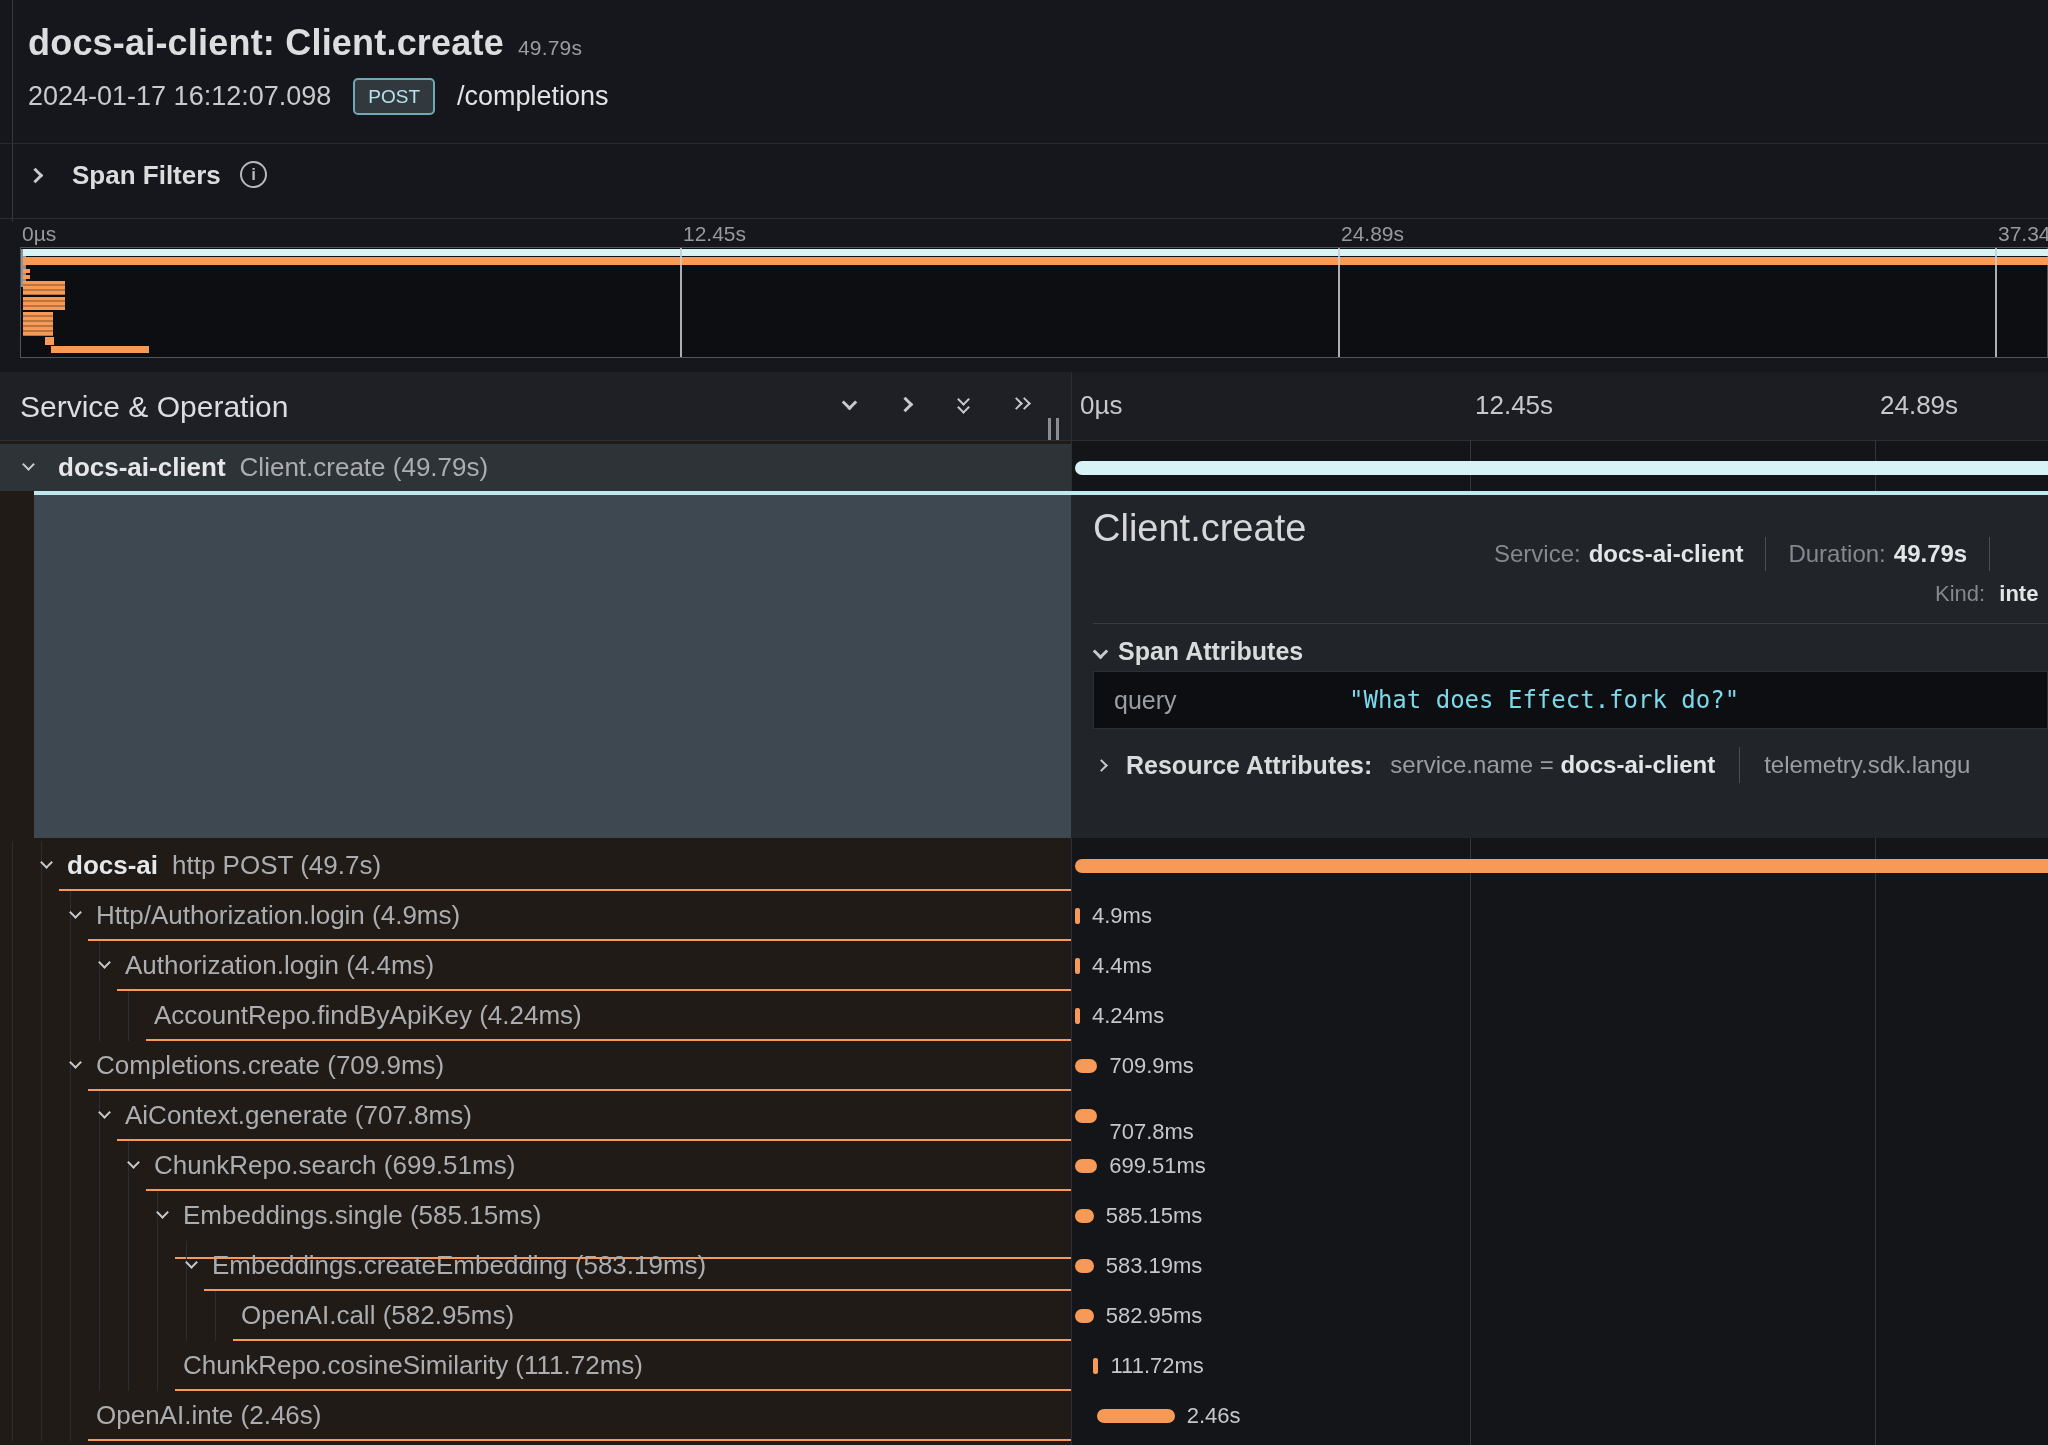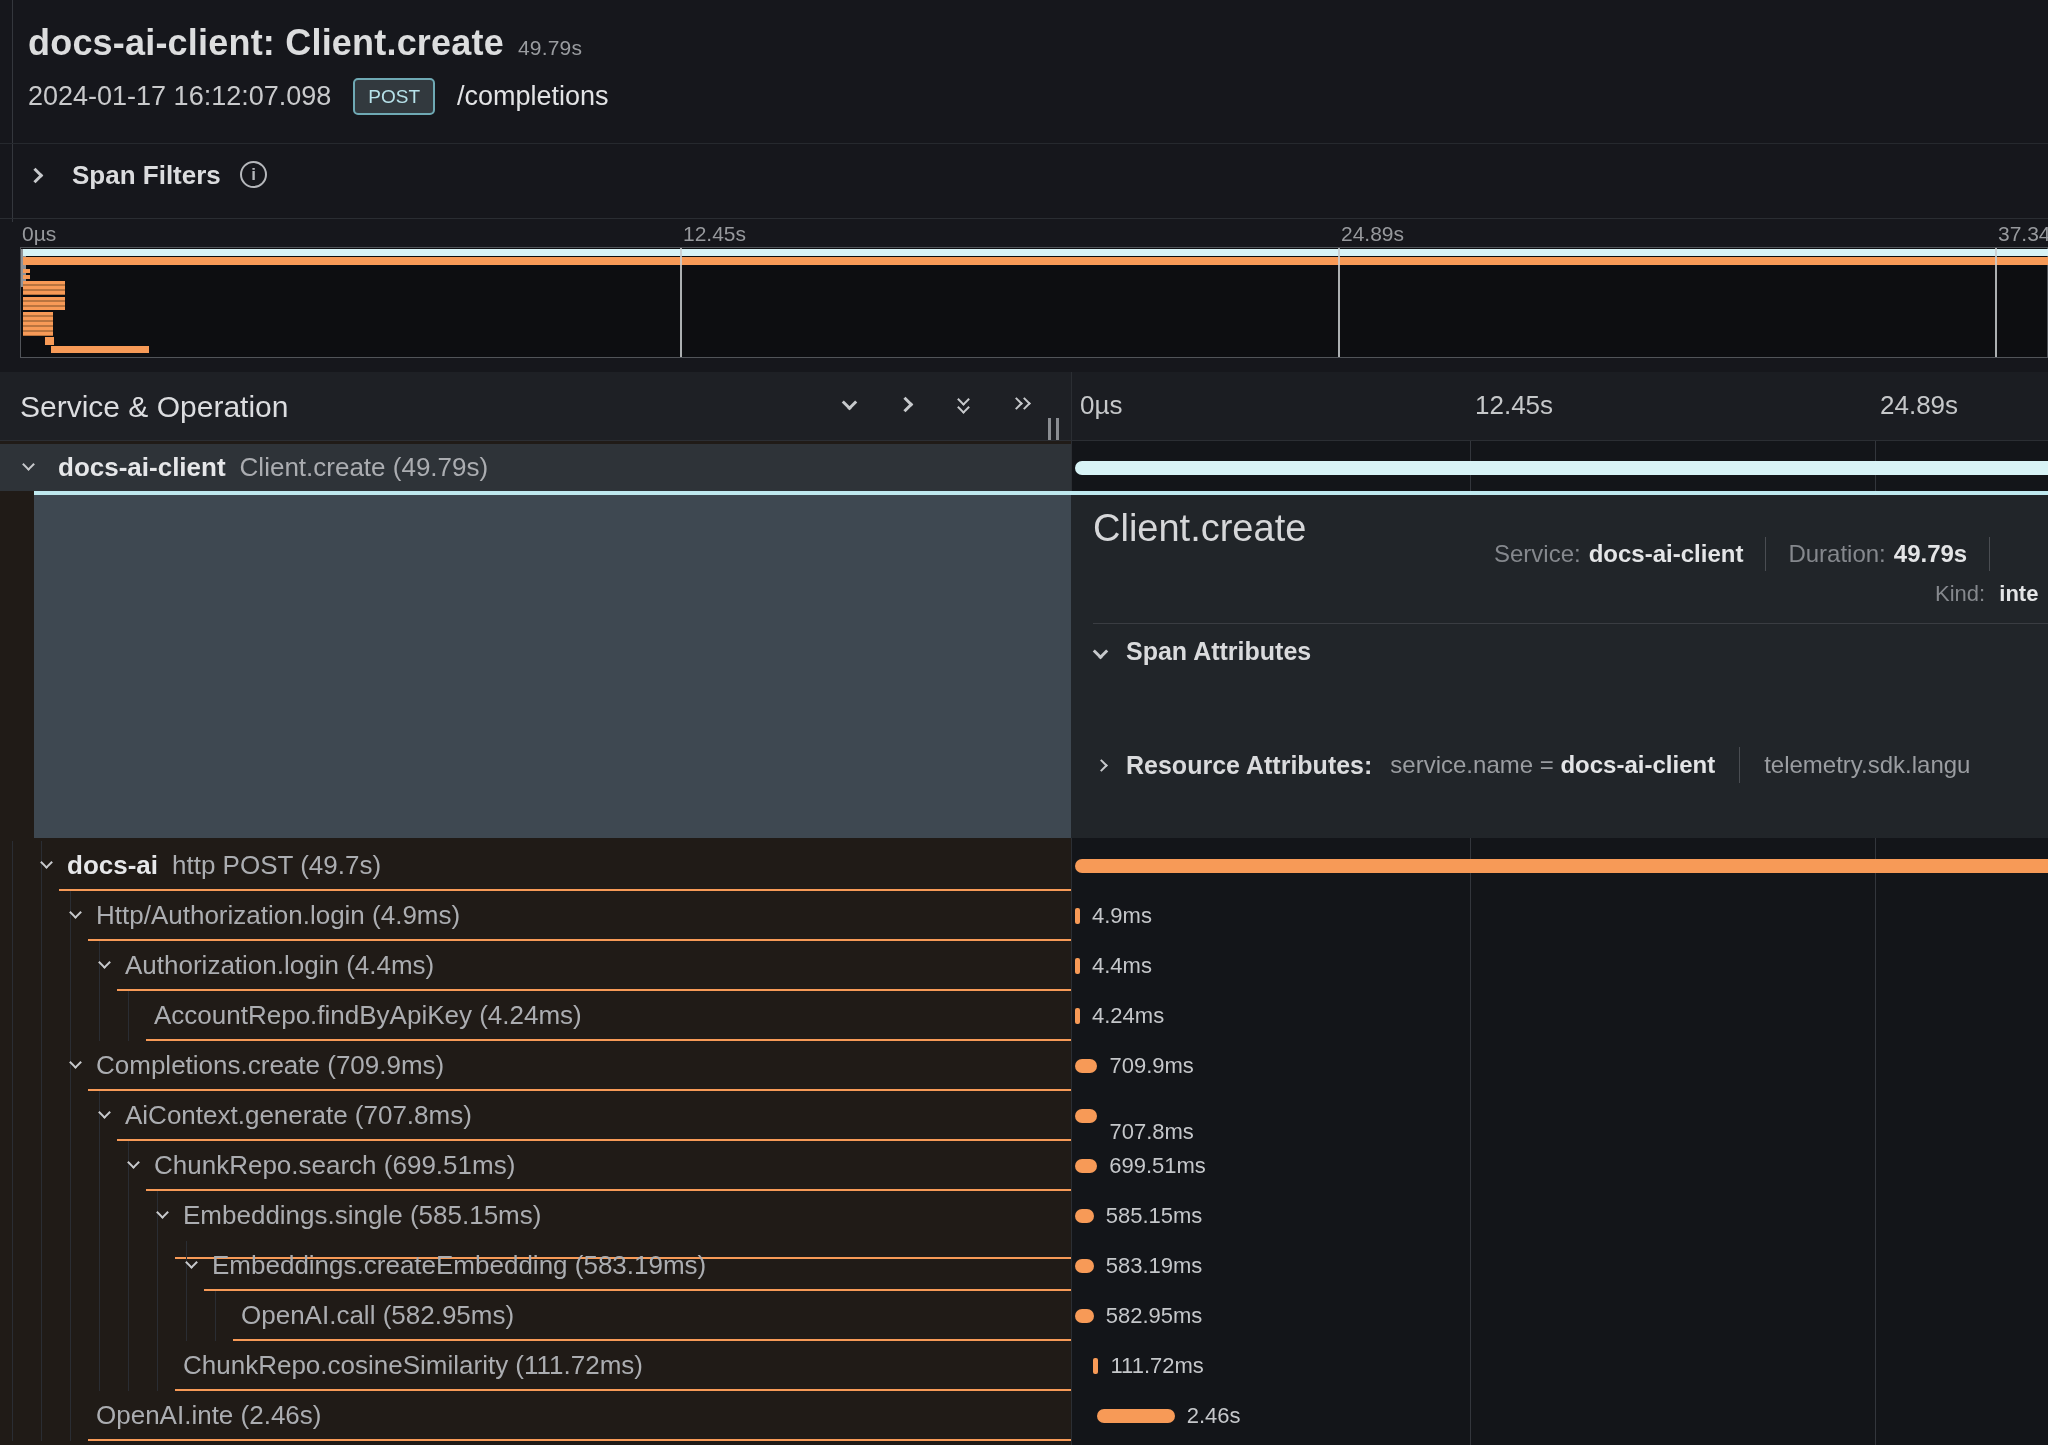--- a/index.html
+++ b/index.html
@@ -74,21 +74,21 @@
   #detail-left { left:34px; top:491px; width:1037px; height:347px; background:#3e4851;
     border-top:4px solid #bfe9ef; z-index:3; }
   #detail-card { left:1071px; top:491px; width:977px; height:347px; background:#212529;
     border-top:4px solid #bfe9ef; z-index:3; overflow:hidden; }
   #detail-title { left:22px; top:12px; font-size:38px; font-weight:500; color:#d6d7d9; }
   #detail-meta1 { left:423px; top:42px; width:560px; font-size:24px; color:#85888d; white-space:nowrap; display:flex; align-items:center; }
   #detail-meta1 b, #detail-meta2 b { color:#e4e5e7; font-weight:700; margin-left:8px; }
   .meta-div { display:inline-block; width:1px; height:34px; background:#4a4d52; margin:0 22px; }
   #detail-meta2 { left:864px; top:86px; font-size:22px; color:#85888d; white-space:nowrap; }
   #detail-hr { left:22px; top:128px; width:955px; height:1px; background:#3a3d42; }
-  #span-attrs-row { left:24px; top:142px; display:flex; align-items:center; gap:20px; }
+  #span-attrs-row { left:24px; top:142px; display:flex; align-items:center; gap:12px; }
   #span-attrs-label { font-size:25px; font-weight:700; color:#dadbdd; }
   #attr-table { left:22px; top:176px; width:955px; height:58px; background:#0d0e11; border:1px solid #2c2f34; }
   #attr-key { left:20px; top:14px; font-size:25px; color:#9a9da1; }
   #attr-value { left:255px; top:14px; font-size:24px; color:#7ad9ea; font-family:"DejaVu Sans Mono", monospace; }
   #resource-row { left:26px; top:252px; width:951px; display:flex; align-items:center; white-space:nowrap; overflow:hidden; }
   #resource-label { font-size:25px; font-weight:700; color:#dadbdd; margin-left:20px; }
   #resource-kv { font-size:24px; color:#9a9da1; margin-left:18px; }
   #resource-kv b { color:#e4e5e7; font-weight:700; }
   #resource-more { font-size:24px; color:#9a9da1; }
   .res-div { display:inline-block; width:1px; height:36px; background:#4a4d52; margin:0 24px; }
@@ -309,20 +309,24 @@
     </div>
     <div class="abs" id="detail-meta2">
       <span>Kind:</span>
       <b>inte</b>
     </div>
     <div class="abs" id="detail-hr"></div>
     <div class="abs" id="span-attrs-row">
       <span class="chev"></span>
       <span id="span-attrs-label">Span Attributes</span>
     </div>
+    <div class="abs" id="attr-table">
+      <span class="abs" id="attr-key">query</span>
+      <span class="abs" id="attr-value">"What does Effect.fork do?"</span>
+    </div>
     <div class="abs" id="resource-row">
       <span class="chev right small"></span>
       <span id="resource-label">Resource Attributes:</span>
       <span id="resource-kv">
         <span>service.name</span>
         <span>=</span>
         <b>docs-ai-client</b>
       </span>
       <span class="res-div"></span>
       <span id="resource-more">telemetry.sdk.langu</span>

